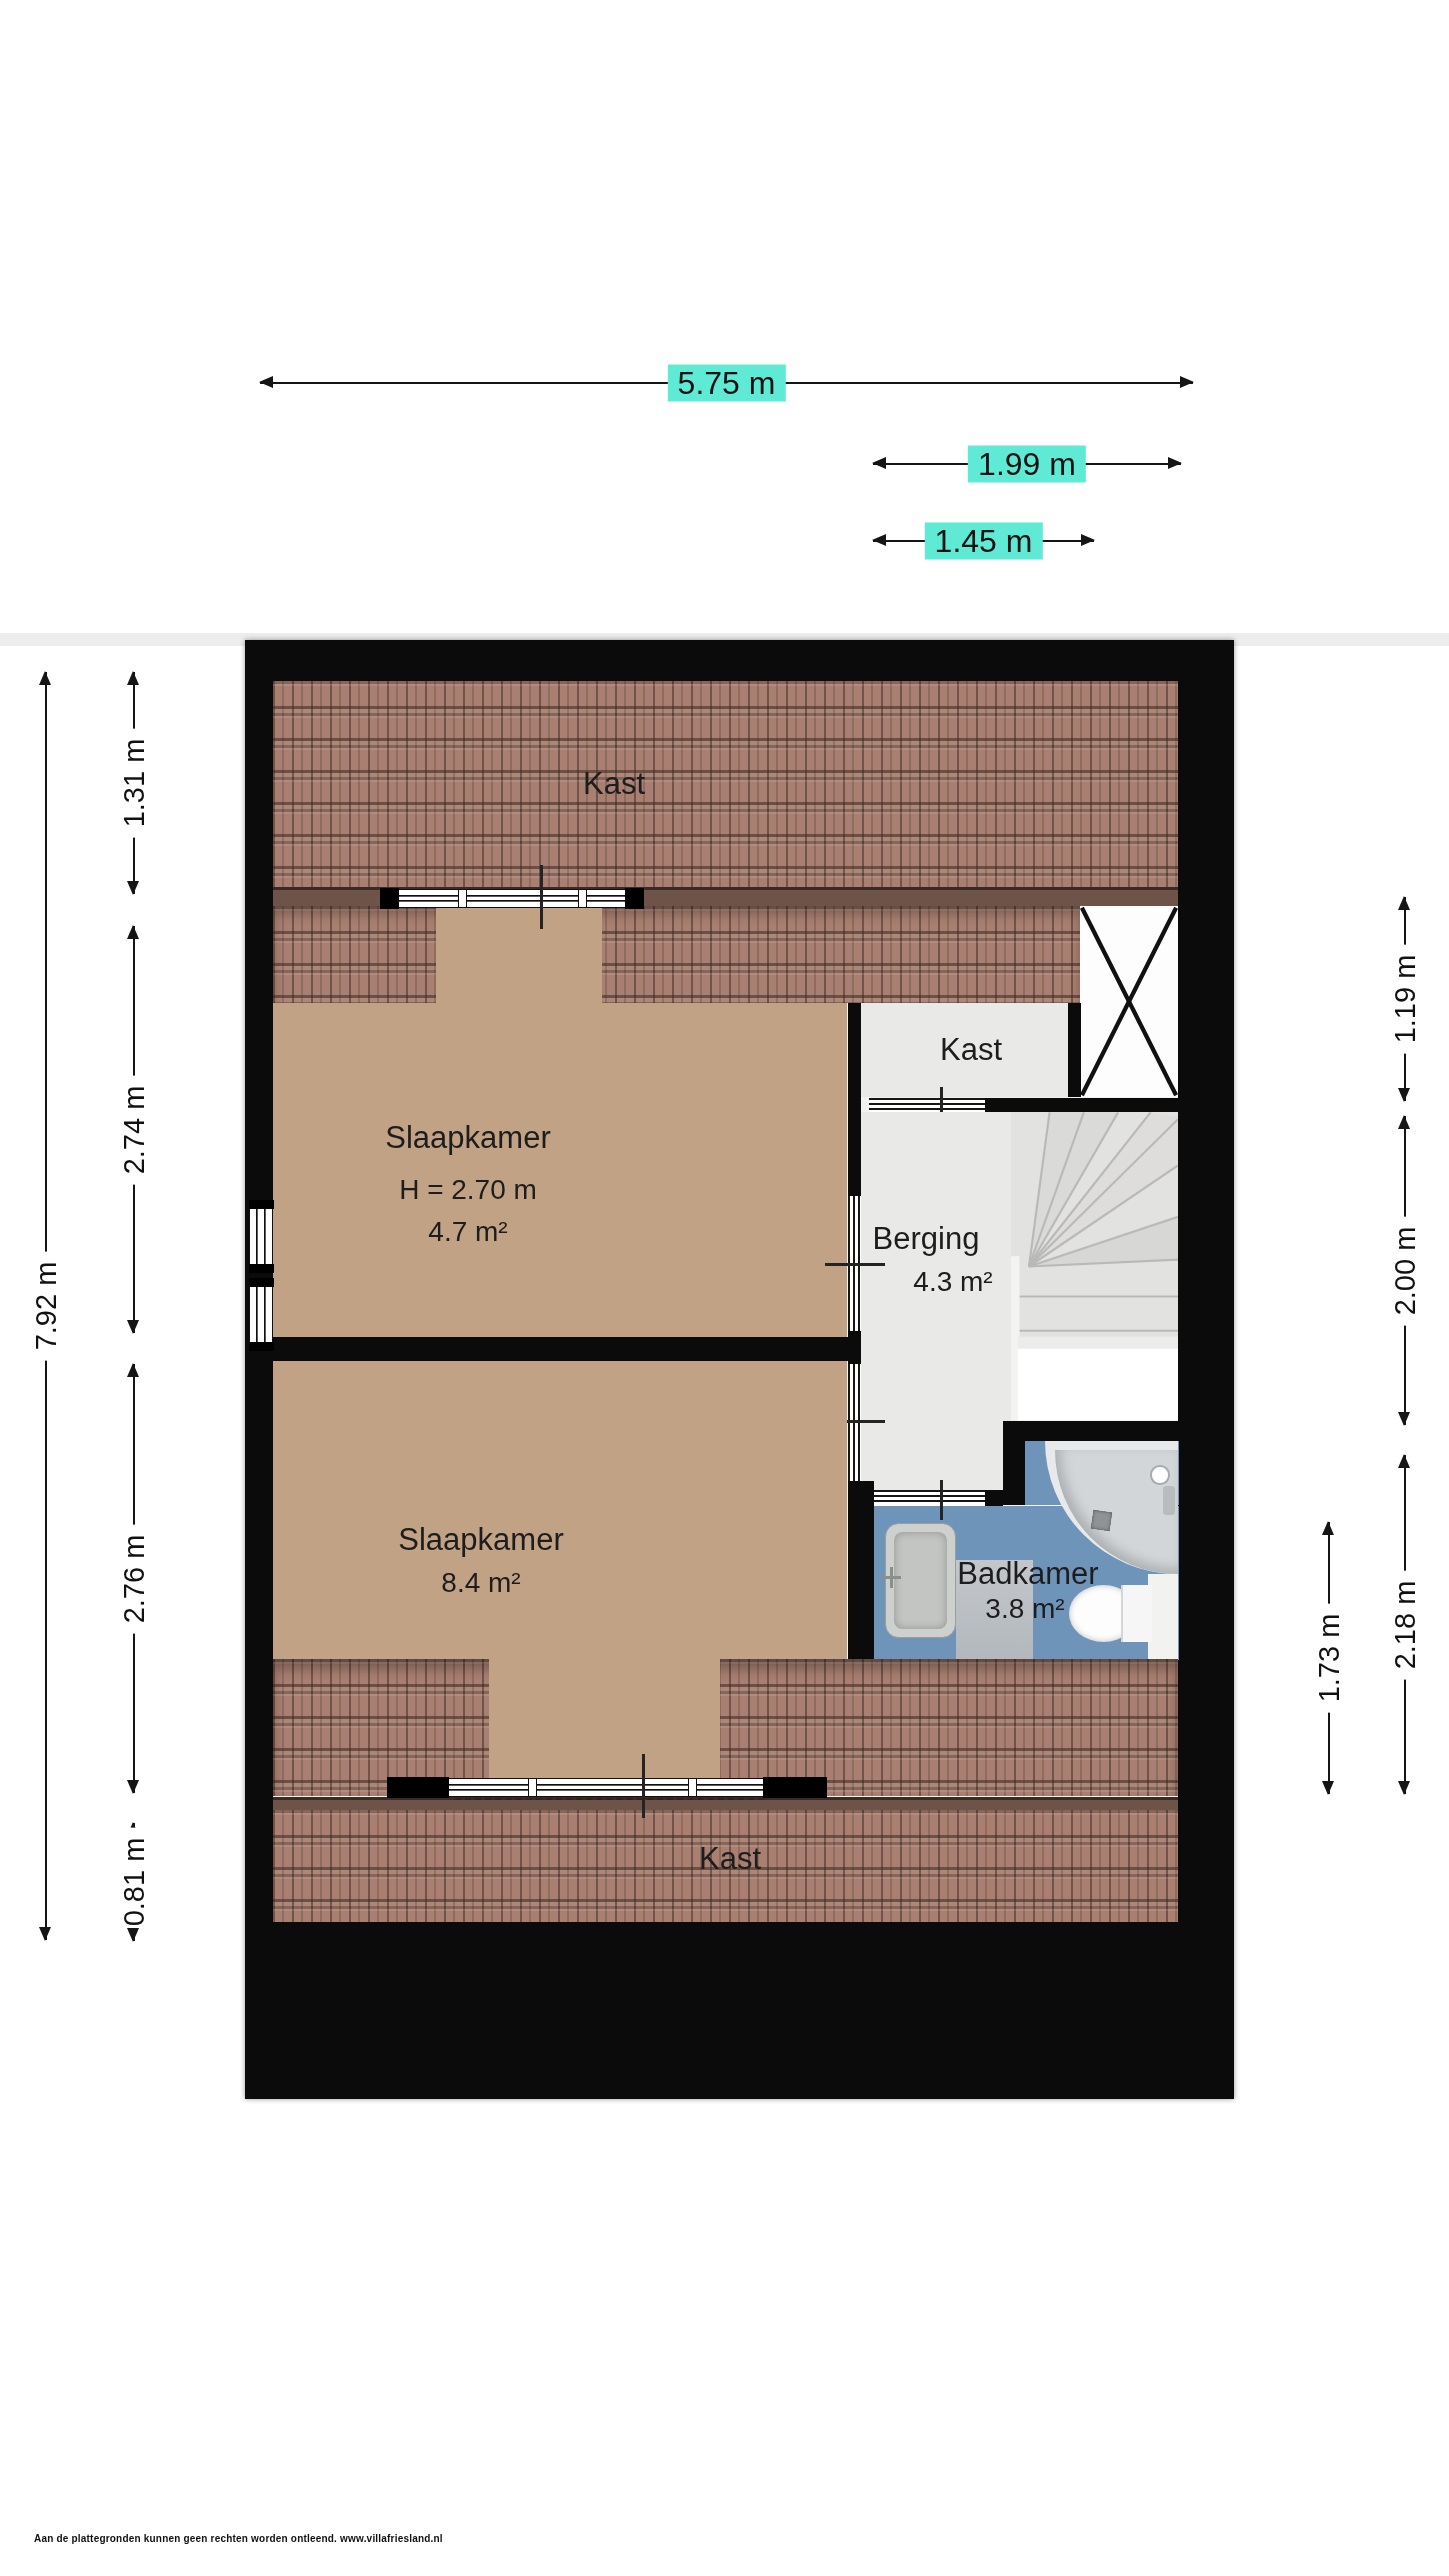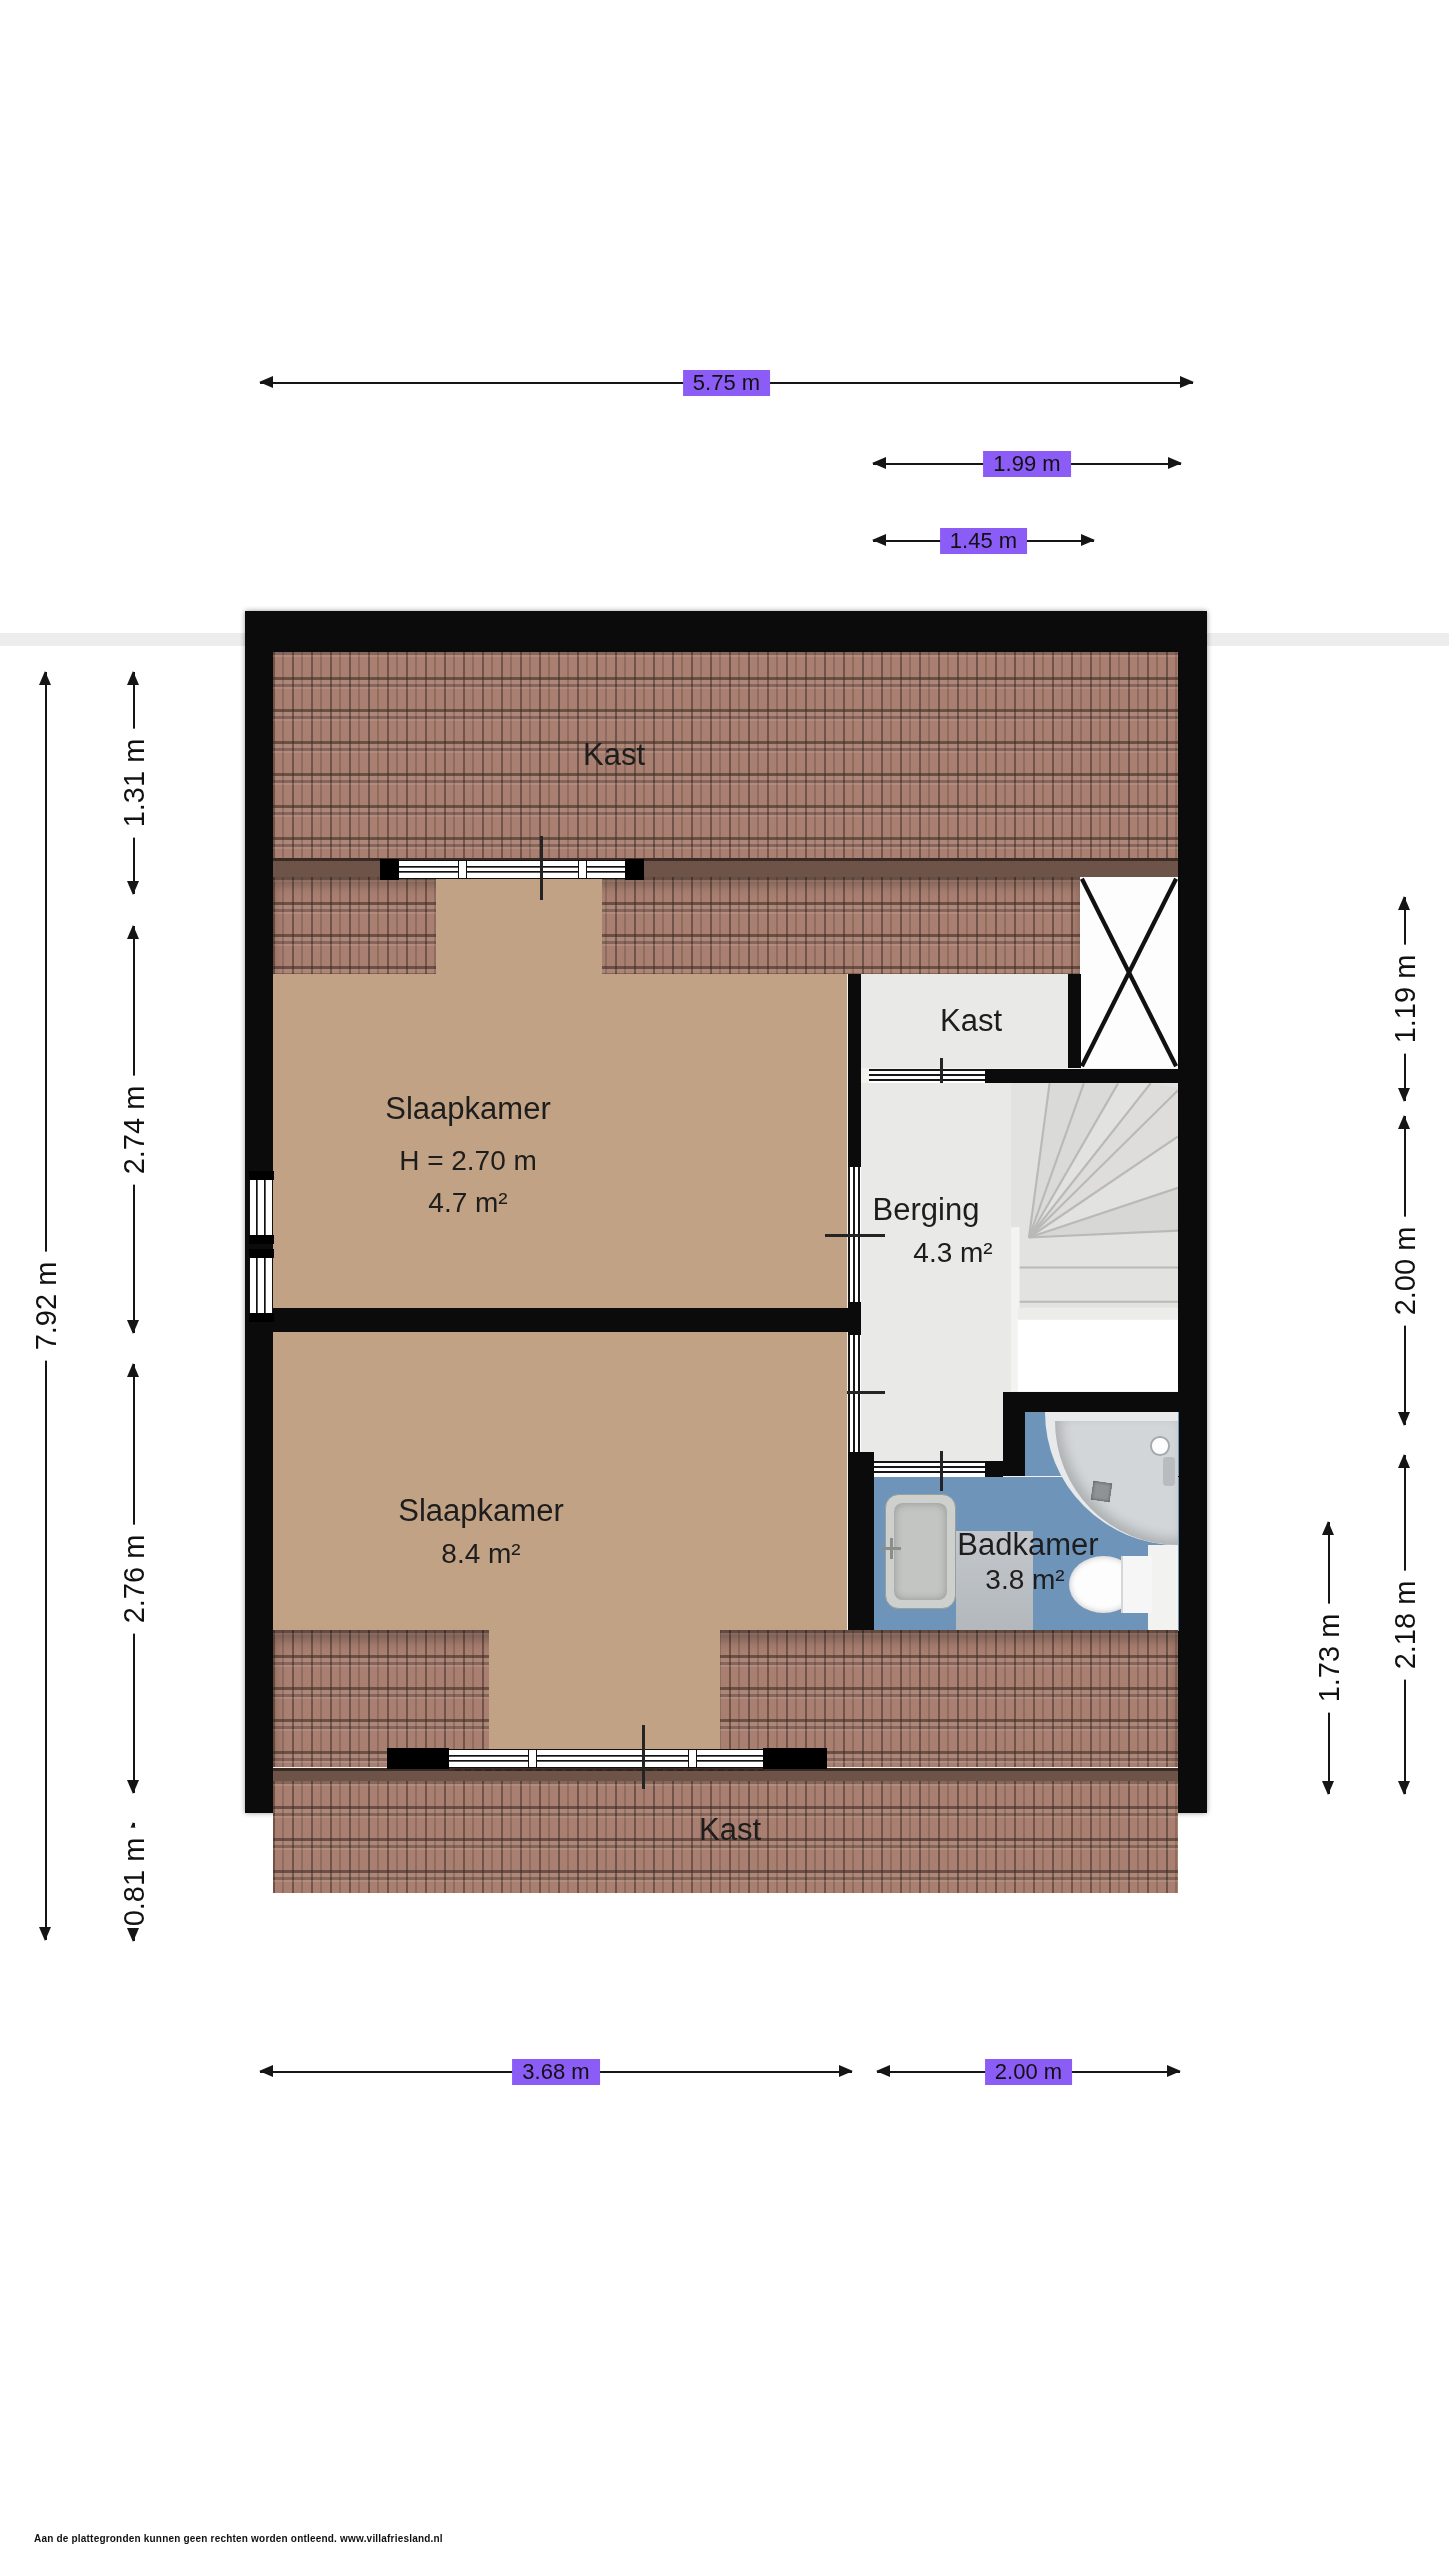--- a/index.html
+++ b/index.html
@@ -11,21 +11,21 @@
   .dimh::before{content:"";position:absolute;left:-0.9px;top:-7.7px;width:0;height:0;
     border-top:6.9px solid transparent;border-bottom:6.9px solid transparent;border-right:14.6px solid #151515;}
   .dimh::after{content:"";position:absolute;right:-0.9px;top:-7.7px;width:0;height:0;
     border-top:6.9px solid transparent;border-bottom:6.9px solid transparent;border-left:14.6px solid #151515;}
   .dimv{position:absolute;width:0;border-left:2.6px solid #151515;}
   .dimv::before{content:"";position:absolute;top:-0.9px;left:-7.7px;width:0;height:0;
     border-left:6.9px solid transparent;border-right:6.9px solid transparent;border-bottom:14.6px solid #151515;}
   .dimv::after{content:"";position:absolute;bottom:-0.9px;left:-7.7px;width:0;height:0;
     border-left:6.9px solid transparent;border-right:6.9px solid transparent;border-top:14.6px solid #151515;}
   .dlabel{position:absolute;left:50%;top:-0.9px;transform:translate(-50%,-50%);
-    background:#8b5cf6;padding:0 10.3px;font-size:22px;white-space:nowrap;color:#111;}
+    background:#5eead4;padding:0 10.3px;font-size:32px;white-space:nowrap;color:#111;}
   .dlabelv{position:absolute;top:50%;left:-0.9px;transform:translate(-50%,-50%) rotate(-90deg);
     background:#fff;padding:0 10.3px;font-size:29px;white-space:nowrap;color:#111;}
   
   .tile{background-color:#a87f70;background-image:
     repeating-linear-gradient(180deg, rgba(0,0,0,0.20) 0 2.6px, rgba(255,255,255,0.10) 2.6px 5.2px, rgba(0,0,0,0) 5.2px 32px),
     repeating-linear-gradient(90deg, rgba(58,40,34,0.50) 0 1.7px, rgba(0,0,0,0) 1.7px 9.4px, rgba(58,40,34,0.22) 9.4px 11px, rgba(0,0,0,0) 11px 19px),
     repeating-linear-gradient(180deg, rgba(0,0,0,0) 0 25px, rgba(58,40,34,0.55) 25px 28px, rgba(255,255,255,0.06) 28px 32px);}
   .eave{background:linear-gradient(180deg,#3a2a24 0 3.4px,#6e5349 3.4px 100%);}
   .floor-tan{background:#c2a284;}
   .floor-gray{background:#e9e9e7;}
@@ -101,21 +101,21 @@
     <span class="dlabelv">1.73 m</span>
   </div>
 
   <div class="dimh" style="left:260px;top:2071px;width:592px;">
     <span class="dlabel">3.68 m</span>
   </div>
   <div class="dimh" style="left:877px;top:2071px;width:303px;">
     <span class="dlabel">2.00 m</span>
   </div>
 
-  <div class="abs wallblk" style="left:245px;top:611px;width:962px;height:1202px;box-shadow:0 0 5.2px rgba(0,0,0,.4);">
+  <div class="abs wallblk" style="left:245px;top:640px;width:962px;height:1459px;box-shadow:0 0 5.2px rgba(0,0,0,.4);padding-left:27px;">
 
     <div class="abs" style="left:28px;top:41px;width:905px;height:1241px;background:#f4f2ef;"></div>
 
     <div class="abs tile" style="left:28px;top:41px;width:905px;height:225px;"></div>
     <div class="abs eave" style="left:28px;top:247px;width:905px;height:19px;"></div>
     <div class="abs tile" style="left:28px;top:266px;width:807px;height:97px;box-shadow:inset 0 8.6px 10.3px rgba(0,0,0,.25);"></div>
 
     <div class="rlabel" style="left:369px;top:144px;">Kast</div>
 
     <div class="abs floor-tan" style="left:191px;top:251px;width:166px;height:112px;"></div>

